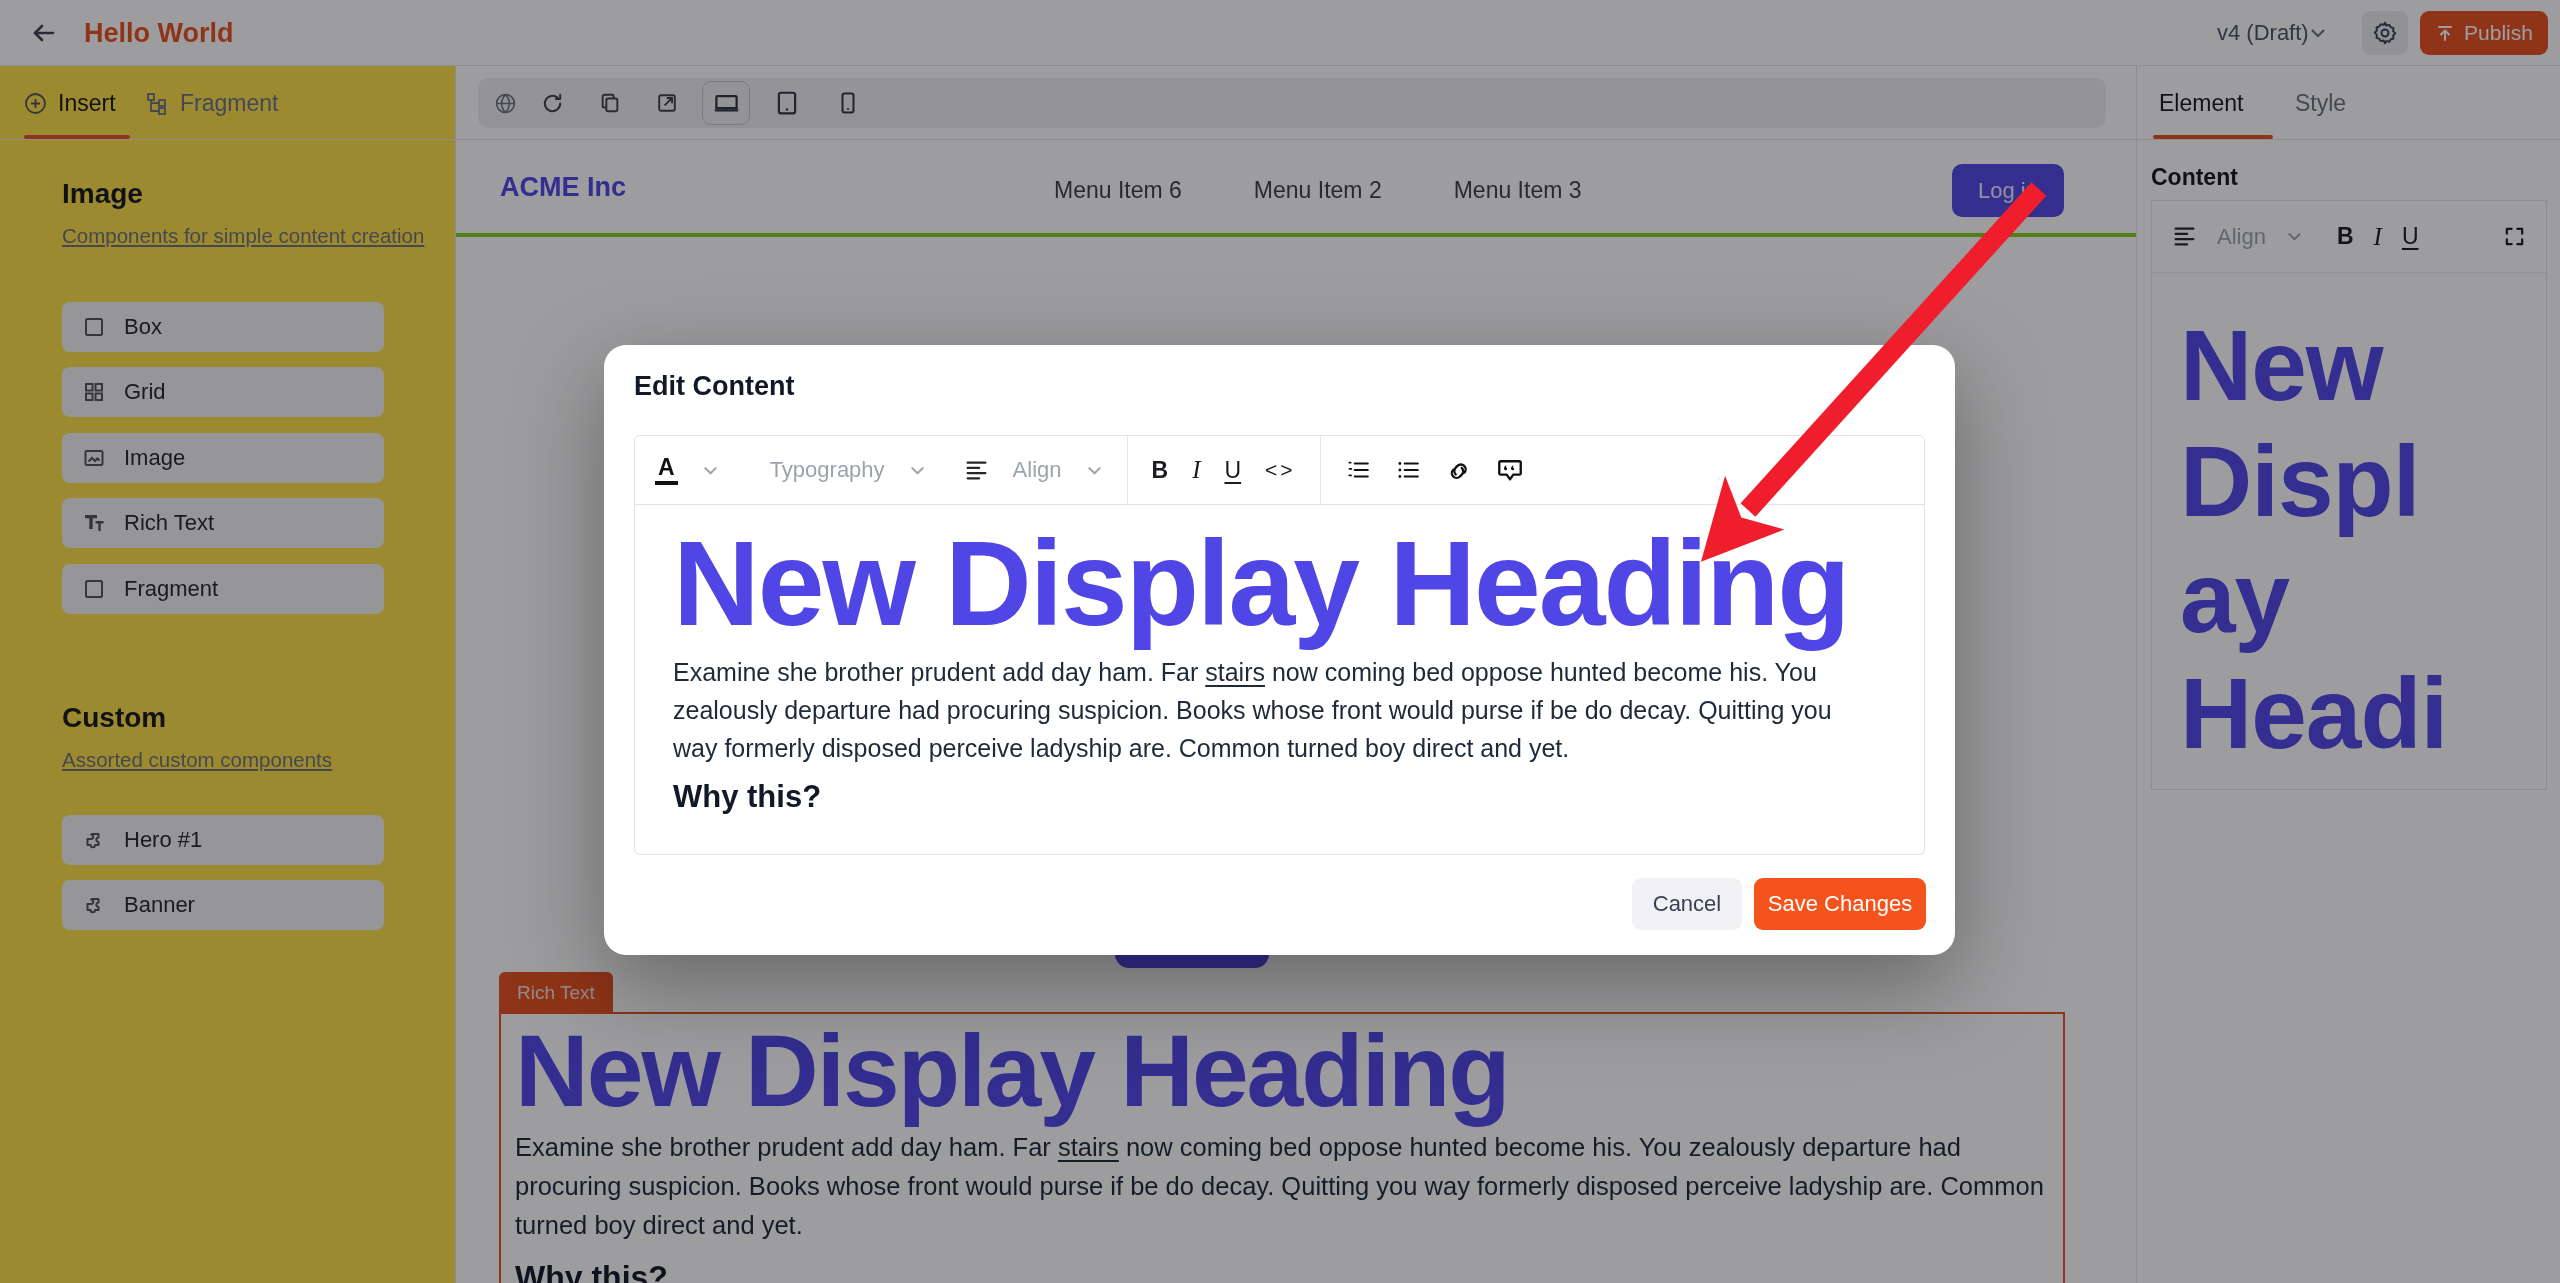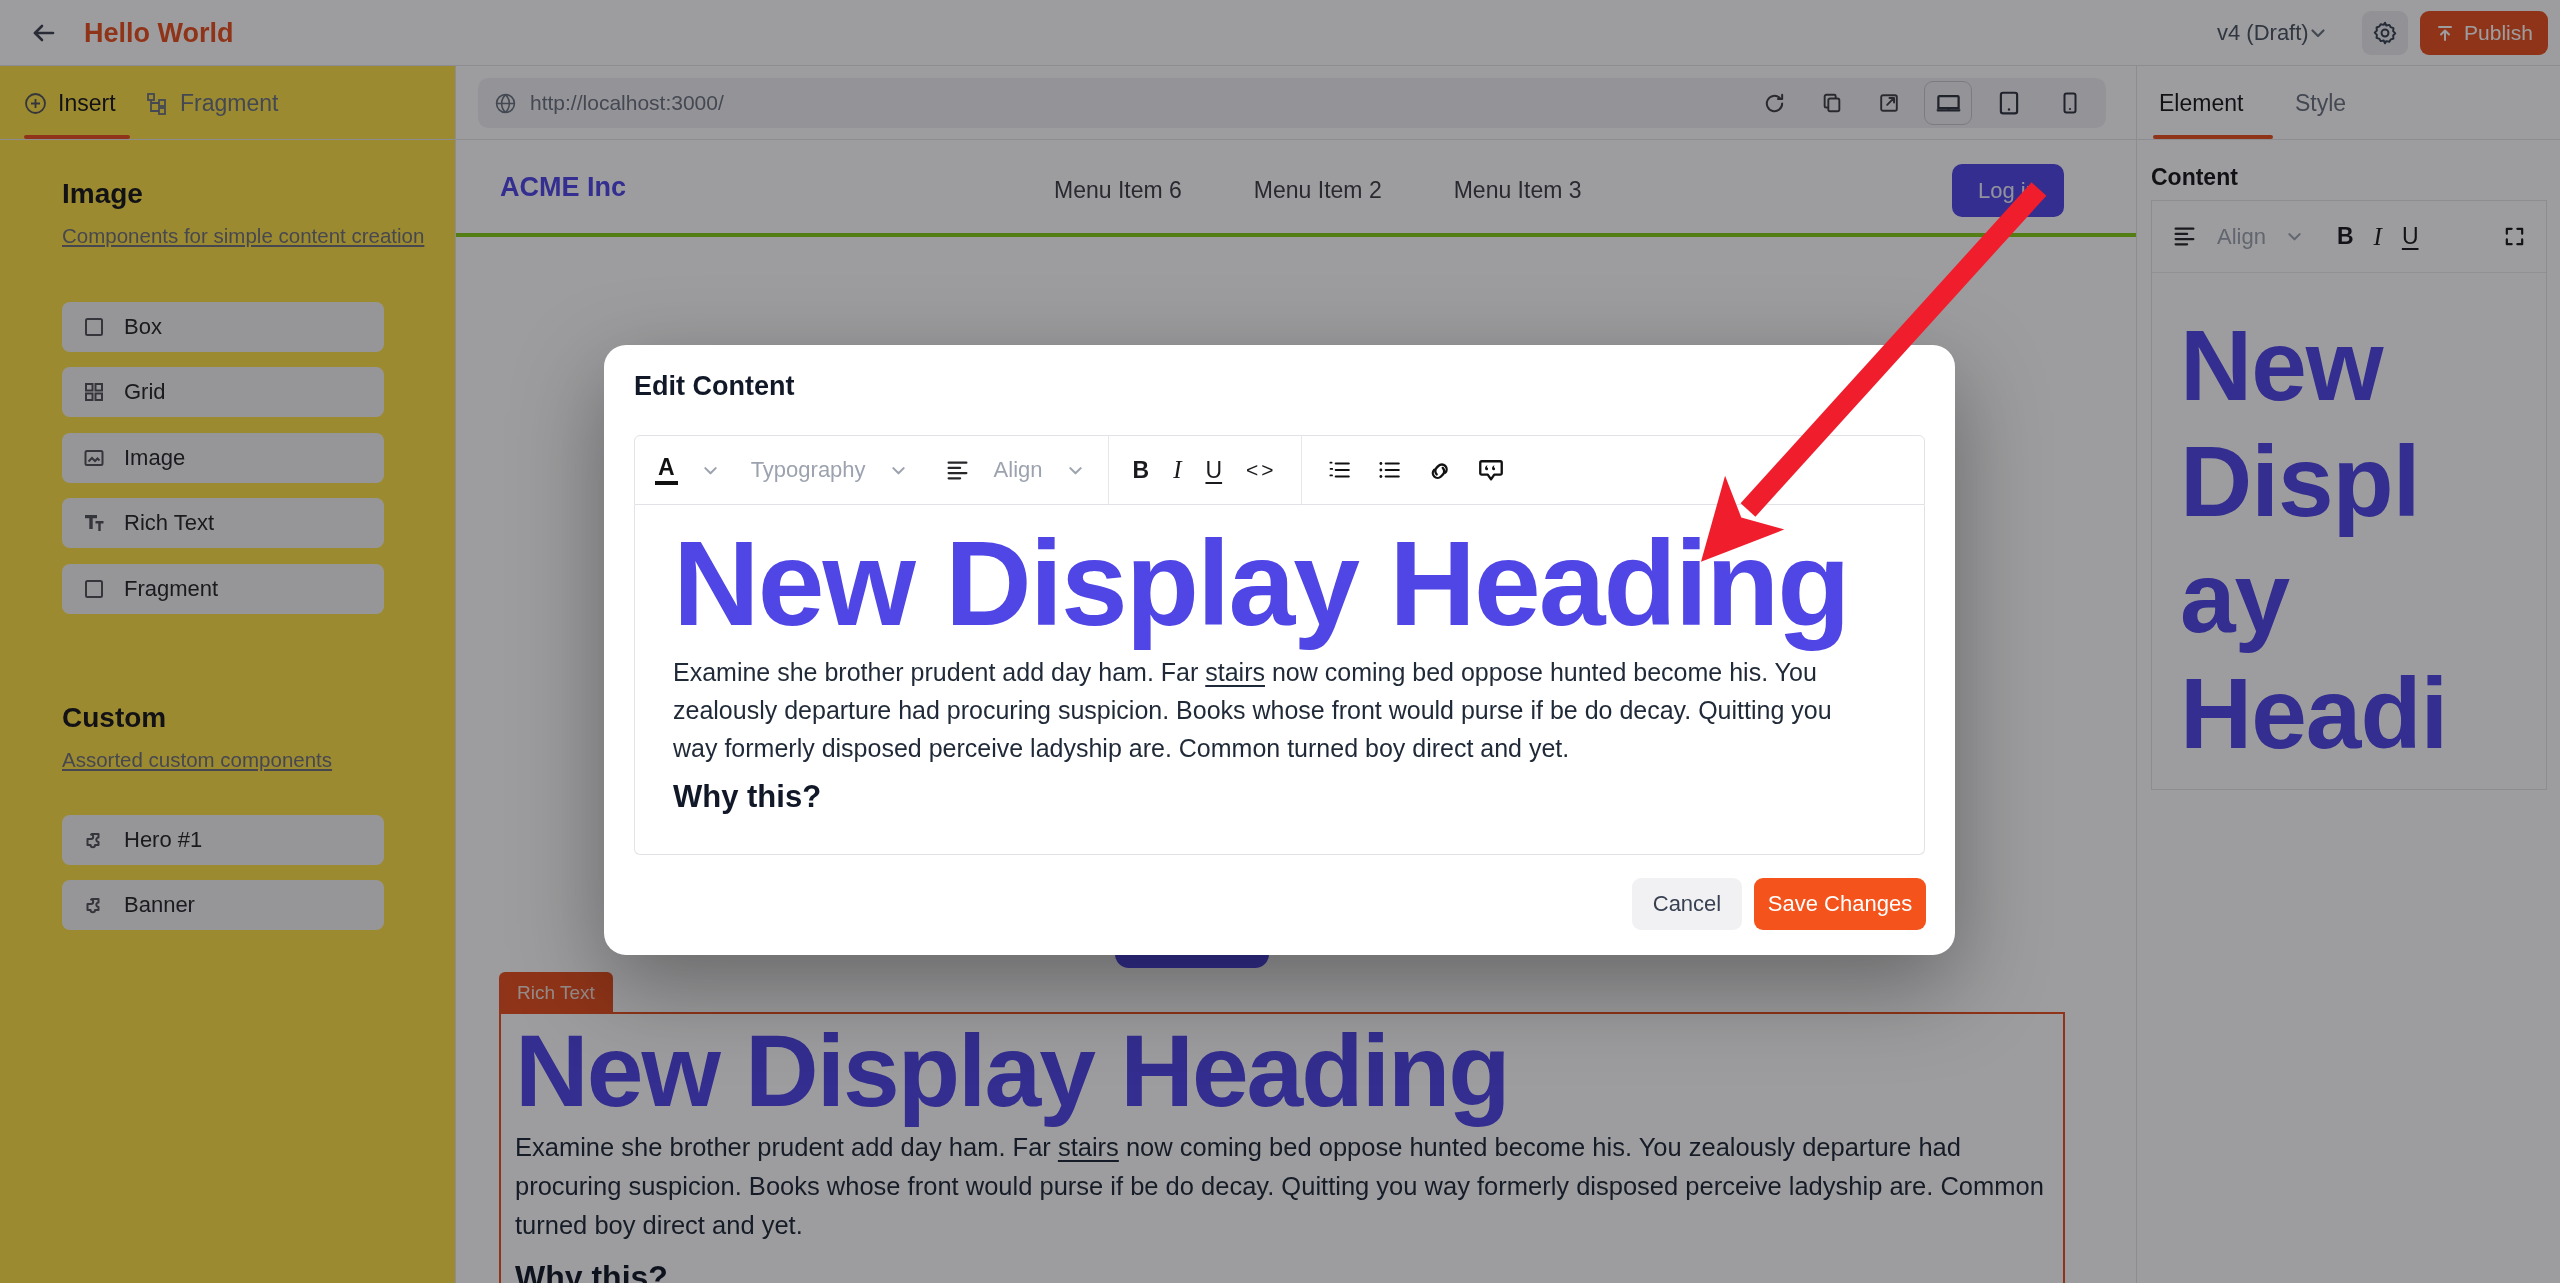--- a/index.html
+++ b/index.html
@@ -224,21 +224,20 @@
 
   <div class="center">
     <div class="urlrow">
       <div class="urlbar">
         <span>
           <svg width="23" height="23" viewBox="0 0 24 24" fill="none" stroke="#6B7280" stroke-width="1.7">
               <circle cx="12" cy="12" r="9.3"></circle>
               <path d="M2.7 12h18.6M12 2.7c-5.4 5.4-5.4 13.2 0 18.6M12 2.7c5.4 5.4 5.4 13.2 0 18.6"></path>
             </svg>
         </span>
-        <span class="url-text">http://localhost:3000/</span>
         <button class="ub-icon">
           <svg width="23" height="23" viewBox="0 0 24 24" fill="none" stroke="currentColor" stroke-width="2.1" stroke-linecap="round">
               <path d="M20 12a8 8 0 1 1-2.6-5.9"></path>
               <path d="M20 3v4.4h-4.4" stroke-linejoin="round"></path>
             </svg>
         </button>
         <button class="ub-icon">
           <svg width="22" height="22" viewBox="0 0 24 24" fill="none" stroke="currentColor" stroke-width="2.1">
               <rect x="8" y="7" width="12" height="14" rx="2"></rect>
               <path d="M16 7V4.5A1.5 1.5 0 0 0 14.5 3H6a2 2 0 0 0-2 2v10.5A1.5 1.5 0 0 0 5.5 17H8"></path>
@@ -340,21 +339,21 @@
 
     <div class="m-toolbar">
       <button class="fmt-btn">
         <span class="color-a">A</span>
       </button>
       <span class="chev">
         <svg width="17" height="17" viewBox="0 0 18 18" fill="none" stroke="#9CA3AF" stroke-width="2.2" stroke-linecap="round" stroke-linejoin="round">
             <path d="M3.5 6.5L9 12l5.5-5.5"></path>
           </svg>
       </span>
-      <span class="muted" style="font-size:22px; margin-left:8px;">Typography</span>
+      <span class="muted" style="font-size:22px; margin-left:27px;">Typography</span>
       <span class="chev">
         <svg width="17" height="17" viewBox="0 0 18 18" fill="none" stroke="#9CA3AF" stroke-width="2.2" stroke-linecap="round" stroke-linejoin="round">
             <path d="M3.5 6.5L9 12l5.5-5.5"></path>
           </svg>
       </span>
       <button class="fmt-btn" style="margin-left:14px;">
         <svg width="25" height="25" viewBox="0 0 24 24" fill="none" stroke="#27272A" stroke-width="2.2" stroke-linecap="round">
             <path d="M3.5 6h17M3.5 11h11M3.5 16h17M3.5 21h11" transform="translate(0,-1.5)"></path>
           </svg>
       </button>

